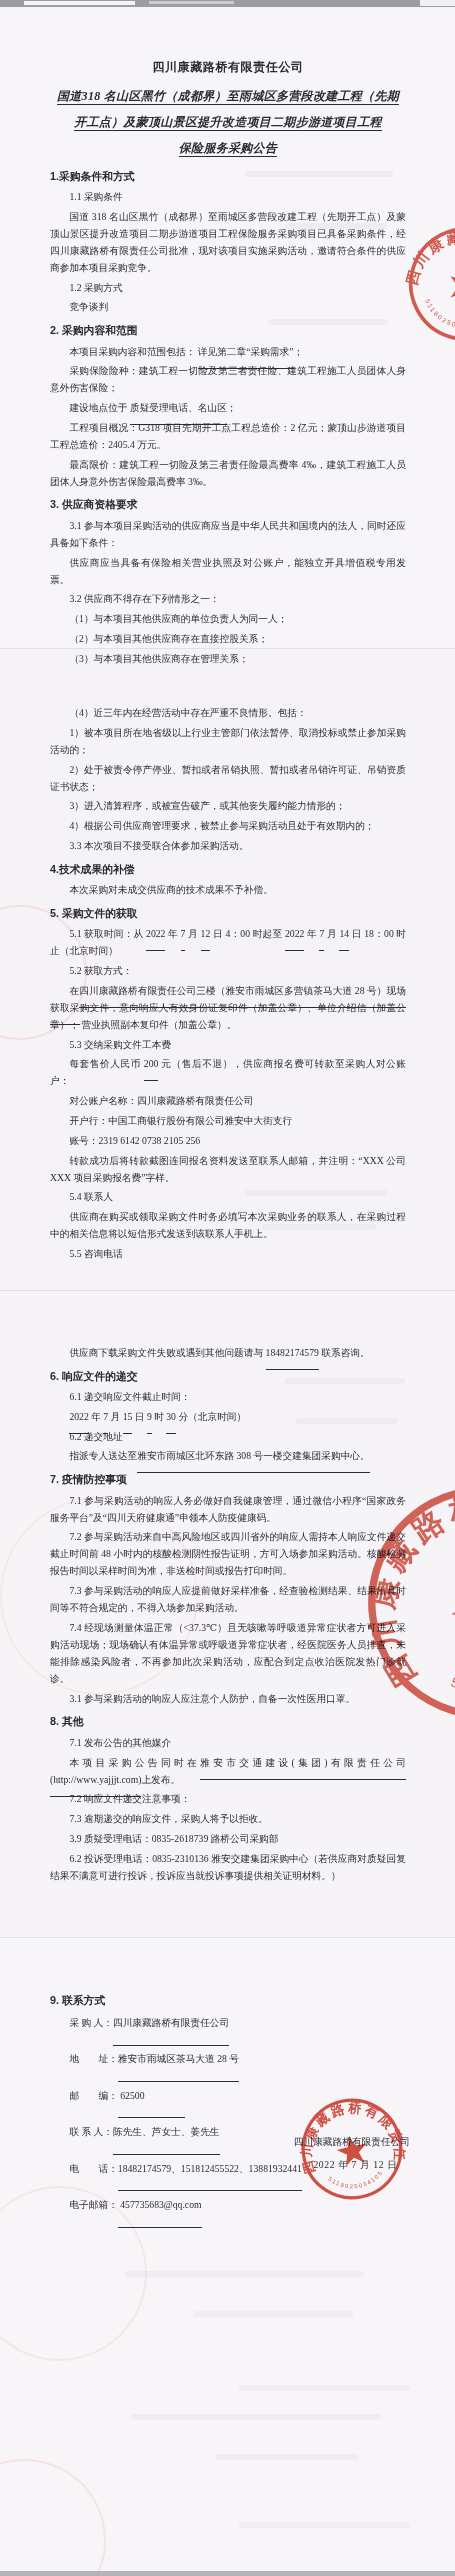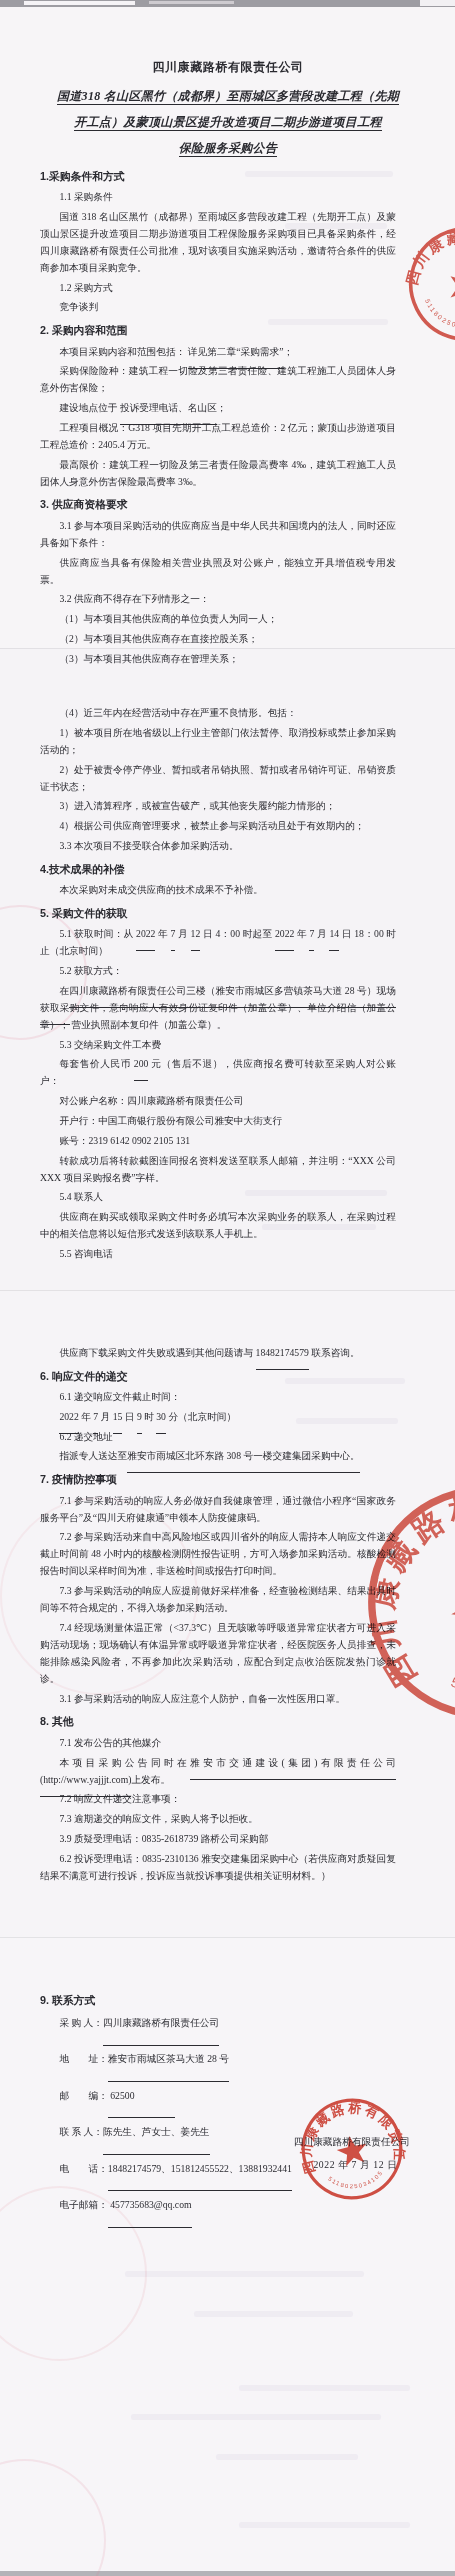--- a/index.html
+++ b/index.html
@@ -17,21 +17,21 @@
   .bg1{top:6.8px;height:641px;background:#f7f5f7;}
   .bg2{top:648px;height:642px;background:#f5f3f6;border-top:0.6px solid rgba(60,55,70,.10);}
   .bg3{top:1290px;height:647px;background:#f6f4f7;border-top:0.6px solid rgba(60,55,70,.10);}
   .bg4{top:1937px;height:633px;background:#f7f5f8;border-top:0.6px solid rgba(60,55,70,.10);}
   
   .doc-title{position:absolute;left:40px;top:59px;width:376px;text-align:center;z-index:3;}
   .t-company{font-size:12px;font-weight:bold;letter-spacing:0.6px;margin-bottom:6.8px;}
   .t-line{font-size:12px;font-weight:bold;line-height:26px;letter-spacing:0.3px;}
   .t-line .u-title{border-bottom:0.9px solid #2a2a30;padding-bottom:1.1px;font-style:italic;}
   
-  .page-block{position:absolute;left:40px;width:356px;z-index:3;}
+  .page-block{position:absolute;left:50px;width:356px;z-index:3;}
   .p1{top:161px;} .p2{top:704px;} .p3{top:1344px;} .p4{top:1985px;}
   .blk{font-size:9.7px;line-height:17px;margin:0 0 2.8px 0;text-align:justify;}
   .blk span{white-space:pre-wrap;}
   .heading{font-family:"Liberation Sans","DejaVu Sans",sans-serif;
            font-size:10.8px;line-height:18px;font-weight:bold;
            margin:5.7px 0 3.4px 0;text-align:left;}
   .para{text-indent:19.4px;}
   .u{border-bottom:0.9px solid #2c2c32;padding-bottom:11px;}
   .contact{line-height:21.6px;text-indent:19.4px;text-align:left;}
   .contact .u{display:inline-block;min-width:67px;text-indent:0;}
@@ -98,21 +98,21 @@
   <main>
       <section class="page-block p1">
         <div class="blk heading"><span>1.采购条件和方式</span></div>
         <div class="blk para"><span>1.1 采购条件</span></div>
         <div class="blk para"><span>国道 318 名山区黑竹（成都界）至雨城区多营段改建工程（先期开工点）及蒙顶山景区提升改造项目二期步游道项目工程保险服务采购项目已具备采购条件，经四川康藏路桥有限责任公司批准，现对该项目实施采购活动，邀请符合条件的供应商参加本项目采购竞争。</span></div>
         <div class="blk para"><span>1.2 采购方式</span></div>
         <div class="blk para"><span>竞争谈判</span></div>
         <div class="blk heading"><span>2. 采购内容和范围</span></div>
         <div class="blk para"><span>本项目采购内容和范围包括： </span><span class="u">详见第二章“采购需求”</span><span>；</span></div>
         <div class="blk para"><span>采购保险险种：建筑工程一切险及第三者责任险、建筑工程施工人员团体人身意外伤害保险；</span></div>
-        <div class="blk para"><span>建设地点位于 </span><span class="u">投诉受理电话、名山区</span><span>；</span></div>
+        <div class="blk para"><span>建设地点位于 </span><span class="u">质疑受理电话、名山区</span><span>；</span></div>
         <div class="blk para"><span>工程项目概况：G318 项目先期开工点工程总造价：2 亿元；蒙顶山步游道项目工程总造价：2405.4 万元。</span></div>
         <div class="blk para"><span>最高限价：建筑工程一切险及第三者责任险最高费率 4‰，建筑工程施工人员团体人身意外伤害保险最高费率 3‰。</span></div>
         <div class="blk heading"><span>3. 供应商资格要求</span></div>
         <div class="blk para"><span>3.1 参与本项目采购活动的供应商应当是中华人民共和国境内的法人，同时还应具备如下条件：</span></div>
         <div class="blk para"><span>供应商应当具备有保险相关营业执照及对公账户，能独立开具增值税专用发票。</span></div>
         <div class="blk para"><span>3.2 供应商不得存在下列情形之一：</span></div>
         <div class="blk para"><span>（1）与本项目其他供应商的单位负责人为同一人；</span></div>
         <div class="blk para"><span>（2）与本项目其他供应商存在直接控股关系；</span></div>
         <div class="blk para"><span>（3）与本项目其他供应商存在管理关系；</span></div>
       </section>
@@ -126,21 +126,21 @@
         <div class="blk heading"><span>4.技术成果的补偿</span></div>
         <div class="blk para"><span>本次采购对未成交供应商的技术成果不予补偿。</span></div>
         <div class="blk heading"><span>5. 采购文件的获取</span></div>
         <div class="blk para"><span>5.1 获取时间：从 </span><span class="u">2022</span><span> 年 </span><span class="u">7</span><span> 月 </span><span class="u">12</span><span> 日 4：00 时起至 </span><span class="u">2022</span><span> 年 </span><span class="u">7</span><span> 月 </span><span class="u">14</span><span> 日 18：00 时止（北京时间）</span></div>
         <div class="blk para"><span>5.2 获取方式：</span></div>
         <div class="blk para"><span>在</span><span class="u">四川康藏路桥有限责任公司三楼（雅安市雨城区多营镇茶马大道 28 号）现场获取采</span><span>购文件，意向响应人有效身份证复印件（加盖公章）、单位介绍信（加盖公章）； 营业执照副本复印件（加盖公章）。</span></div>
         <div class="blk para"><span>5.3 交纳采购文件工本费</span></div>
         <div class="blk para"><span>每套售价人民币 </span><span class="u">200</span><span> 元（售后不退），供应商报名费可转款至采购人对公账户：</span></div>
         <div class="blk para"><span>对公账户名称：四川康藏路桥有限责任公司</span></div>
         <div class="blk para"><span>开户行：中国工商银行股份有限公司雅安中大街支行</span></div>
-        <div class="blk para"><span>账号：2319 6142 0902 2105 131</span></div>
+        <div class="blk para"><span>账号：2319 6142 0738 2105 256</span></div>
         <div class="blk para"><span>转款成功后将转款截图连同报名资料发送至联系人邮箱，并注明：“XXX 公司 XXX 项目采购报名费”字样。</span></div>
         <div class="blk para"><span>5.4 联系人</span></div>
         <div class="blk para"><span>供应商在购买或领取采购文件时务必填写本次采购业务的联系人，在采购过程中的相关信息将以短信形式发送到该联系人手机上。</span></div>
         <div class="blk para"><span>5.5 咨询电话</span></div>
       </section>
       <section class="page-block p3">
         <div class="blk para"><span>供应商下载采购文件失败或遇到其他问题请与 </span><span class="u">18482174579</span><span> 联系咨询。</span></div>
         <div class="blk heading"><span>6. 响应文件的递交</span></div>
         <div class="blk para"><span>6.1 递交响应文件截止时间：</span></div>
         <div class="blk para"><span class="u">2022</span><span> 年 </span><span class="u">7</span><span> 月 </span><span class="u">15</span><span> 日 </span><span class="u">9</span><span> 时 </span><span class="u">30</span><span> 分（北京时间）</span></div>

